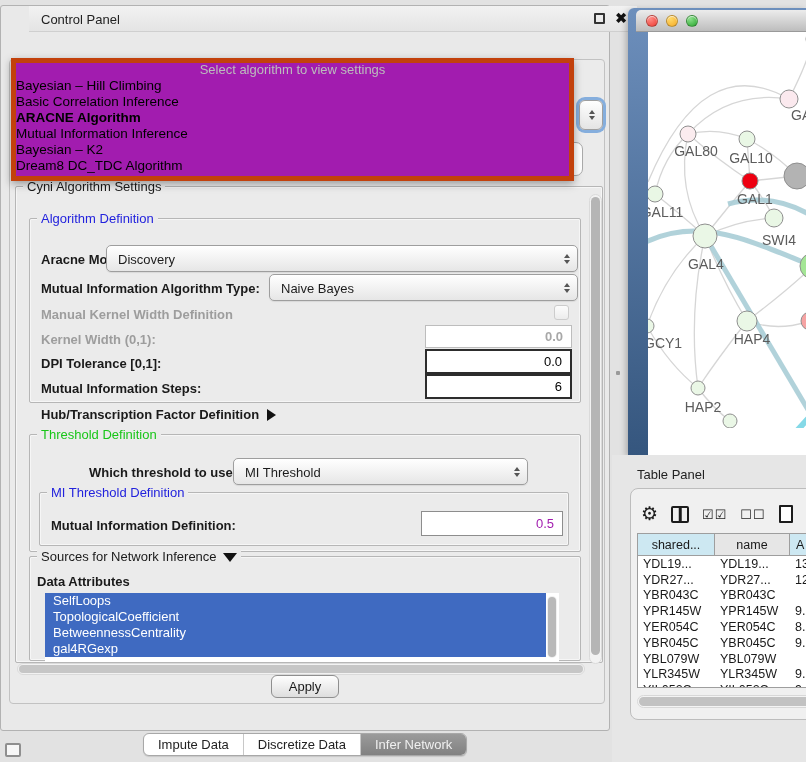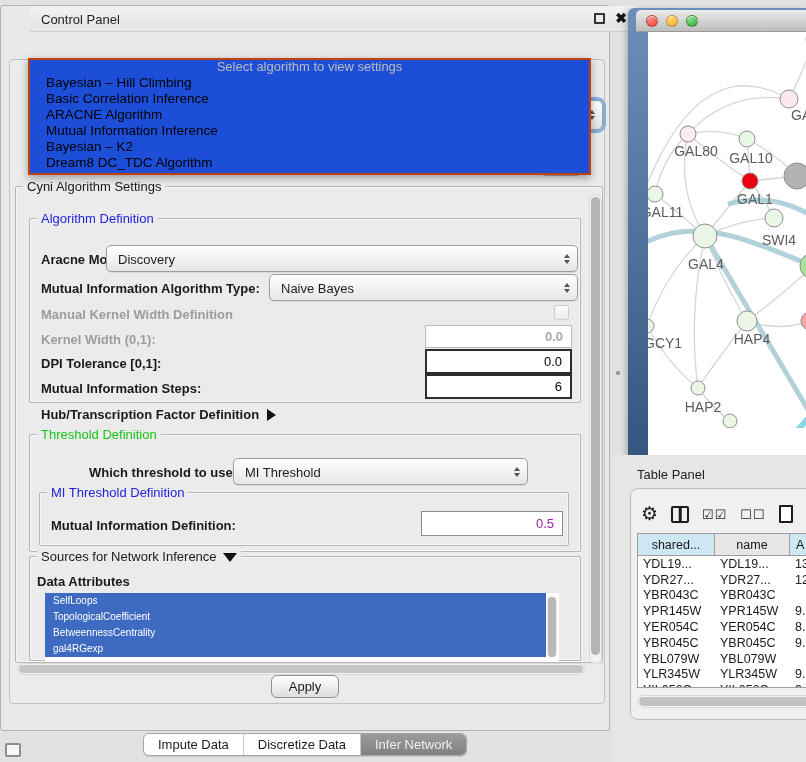--- a/index.html
+++ b/index.html
@@ -23,24 +23,24 @@
   #bottom-tabs { left:142px; top:702px; }
 
   
   #cp-main { position:absolute; left:8px; top:53px; width:596px; height:645px; background:#ebebeb; border:1px solid #c2c2c2; border-radius:4px; }
 
   
   .frag-combo { position:absolute; left:578px; top:94px; width:24px; height:30px; border:1px solid #9f9f9f; border-radius:6px; background:linear-gradient(#fff,#e4e4e4); box-shadow:0 0 0 3px #85aedd; }
   .frag-field { position:absolute; left:538px; top:136px; width:44px; height:34px; border:1px solid #aaa; border-radius:7px; background:#fff; }
 
   
-  #algo-dropdown { position:absolute; left:27px; top:52px; width:563px; background:#1d4ed8; border:2px solid #c2410c; box-shadow:0 3px 8px rgba(0,0,0,.35); z-index:20; padding-bottom:2px; }
+  #algo-dropdown { position:absolute; left:10px; top:52px; width:563px; background:#a21caf; border:5px solid #c2410c; box-shadow:0 3px 8px rgba(0,0,0,.35); z-index:20; padding-bottom:2px; }
   #algo-placeholder { height:15px; line-height:14px; text-align:center; color:#bcbcbc; font-size:13px; }
-  .algo-item { height:16px; line-height:16px; padding-left:16px; font-size:13.5px; color:#000; white-space:nowrap; }
-  .algo-item.bold { font-weight:normal; }
+  .algo-item { height:16px; line-height:16px; padding-left:0; font-size:13.5px; color:#000; white-space:nowrap; }
+  .algo-item.bold { font-weight:bold; }
 
   
   .grp { position:absolute; border:1px solid #b6b6b6; border-radius:2px; box-shadow:inset 0 0 0 1px rgba(255,255,255,.55); }
   .grp-title { position:absolute; background:#ebebeb; padding:0 4px; font-size:13px; line-height:13px; white-space:nowrap; }
   .t-blue { color:#2222dd; }
   .t-green { color:#18c618; }
 
   .lbl { position:absolute; font-size:13px; white-space:nowrap; }
   .b { font-weight:bold; }
   .dis { color:#9d9d9d; font-weight:bold; }
@@ -57,21 +57,21 @@
   .field.mid { border:1px solid #8d8d8d; color:#a21caf; }
   .field.dis { border:1px solid #bdbdbd; color:#a8a8a8; }
 
   .checkbox { position:absolute; width:15px; height:15px; border:1px solid #cccccc; border-radius:3px; background:linear-gradient(#fcfcfc,#ececec); }
 
   .arrow-right { display:inline-block; width:0; height:0; border-top:6px solid transparent; border-bottom:6px solid transparent; border-left:9px solid #111; margin-left:8px; vertical-align:-2px; }
   .arrow-down { display:inline-block; width:0; height:0; border-left:7px solid transparent; border-right:7px solid transparent; border-top:9px solid #111; margin-left:6px; vertical-align:-1px; }
 
   
   #attr-list { position:absolute; left:44px; top:587px; width:514px; height:69px; background:#fff; overflow:hidden; }
-  .attr-item { height:16px; line-height:16px; padding-left:8px; font-size:10px; }
+  .attr-item { height:16px; line-height:16px; padding-left:8px; font-size:13px; }
   .attr-item.sel { background:#3f6ac1; color:#fff; width:501px; }
   #attr-vscroll { position:absolute; left:546px; top:590px; width:10px; height:62px; background:#f0f0f0; border-radius:5px; }
   #attr-vthumb { position:absolute; left:1px; top:1px; width:8px; height:60px; background:#b9b9b9; border-radius:4px; }
 
   
   #set-vscroll { position:absolute; left:588px; top:188px; width:13px; height:470px; background:#f2f2f2; border:1px solid #dadada; border-radius:7px; }
   #set-vthumb { position:absolute; left:1px; top:2px; width:9px; height:458px; background:#b5b5b5; border-radius:5px; }
   #set-hscroll { position:absolute; left:16px; top:657px; width:568px; height:12px; background:#f2f2f2; border:1px solid #dadada; border-radius:6px; }
   #set-hthumb { position:absolute; left:1px; top:1px; width:564px; height:8px; background:#c6c6c6; border-radius:4px; }
 

